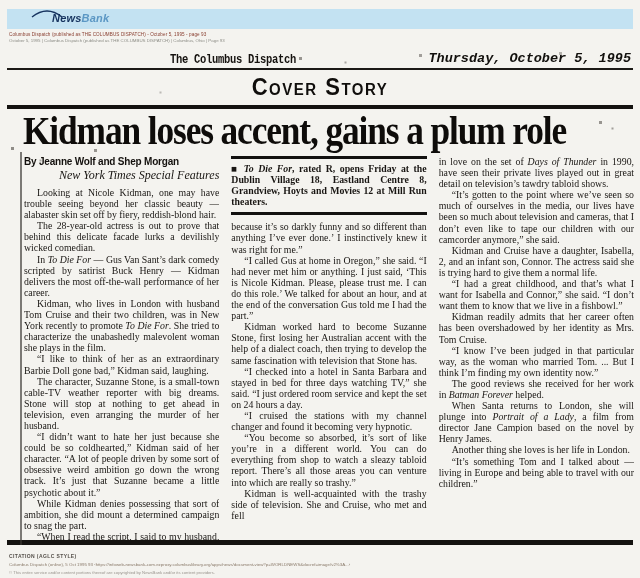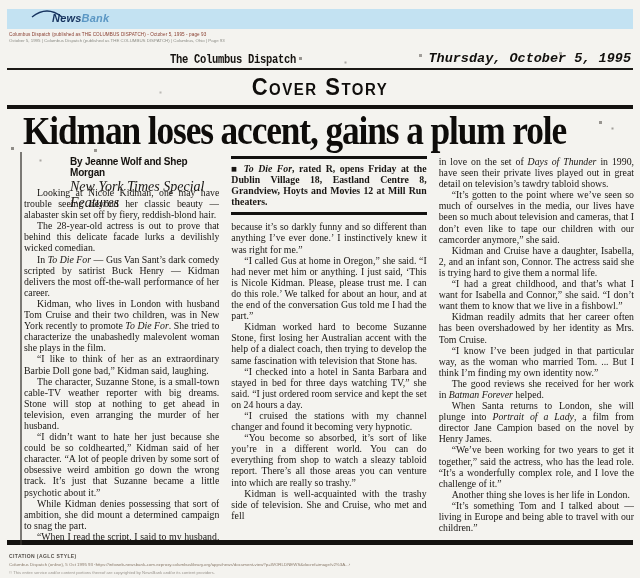--- a/index.html
+++ b/index.html
@@ -42,24 +42,24 @@
 
   
   .headline{position:absolute;top:106px;left:23px;margin:0;white-space:nowrap;
       font-size:38px;font-weight:bold;letter-spacing:-1.2px;color:#0e0c0a;
       transform:scaleX(.93) scaleY(1.08);transform-origin:left top;}
 
   
   .columns{position:absolute;top:156px;left:24px;width:610px;height:384px;
            display:flex;gap:12px;}
   .col{flex:1 1 0;height:384px;overflow:hidden;}
-  .byline-block{height:31px;margin-left:46px;}
+  .byline-block{height:31px;}
   .byline{font-family:"Liberation Sans",sans-serif;font-size:10px;font-weight:bold;
           letter-spacing:-0.2px;color:#14110e;}
-  .byline-org{font-size:14px;font-style:italic;margin-top:1px;}
+  .byline-org{font-size:12px;font-style:italic;margin-top:1px;text-align:right;}
   .col p{margin:0;font-size:9.8px;line-height:11.1px;text-align:justify;
          text-indent:13px;color:#191613;}
   .col p.cont{text-indent:0;}
   .infobox{border-top:3.5px solid #121110;border-bottom:3.5px solid #121110;
            padding:4px 0 5px 0;margin-bottom:6px;}
   .infobox p{text-indent:0;font-weight:bold;}
   .seg-i{font-style:italic;}
   .seg-b{font-weight:bold;}
   .seg-bi{font-weight:bold;font-style:italic;}
 
@@ -148,21 +148,20 @@
 
     <div class="col">
       <p class="cont"><span>in love on the set of </span><span class="seg-i">Days of Thunder</span><span> in 1990, have seen their private lives played out in great detail on television’s tawdry tabloid shows.</span></p>
       <p><span>“It’s gotten to the point where we’ve seen so much of ourselves in the media, our lives have been so much about television and cameras, that I don’t even like to tape our children with our camcorder anymore,” she said.</span></p>
       <p><span>Kidman and Cruise have a daughter, Isabella, 2, and an infant son, Connor. The actress said she is trying hard to give them a normal life.</span></p>
       <p><span>“I had a great childhood, and that’s what I want for Isabella and Connor,” she said. “I don’t want them to know that we live in a fishbowl.”</span></p>
       <p><span>Kidman readily admits that her career often has been overshadowed by her identity as Mrs. Tom Cruise.</span></p>
       <p><span>“I know I’ve been judged in that particular way, as the woman who married Tom. ... But I think I’m finding my own identity now.”</span></p>
       <p><span>The good reviews she received for her work in </span><span class="seg-i">Batman Forever</span><span> helped.</span></p>
       <p><span>When Santa returns to London, she will plunge into </span><span class="seg-i">Portrait of a Lady</span><span>, a film from director Jane Campion based on the novel by Henry James.</span></p>
-      <p><span>“We’ve been working for two years to get it together,” said the actress, who has the lead role. “It’s a wonderfully complex role, and I love the challenge of it.”</span></p>
       <p><span>Another thing she loves is her life in London.</span></p>
       <p><span>“It’s something Tom and I talked about — living in Europe and being able to travel with our children.”</span></p>
     </div>
 
   </div>
 
   <div class="thick-rule bottom-rule"></div>
 
   <div class="cite-head">CITATION (AGLC STYLE)</div>
   <div class="cite-line">Columbus Dispatch (online), 5 Oct 1995 93 ‹https://infoweb-newsbank-com.ezproxy.columbuslibrary.org/apps/news/document-view?p=WORLDNEWS&amp;docref=image/v2%3A...›</div>

